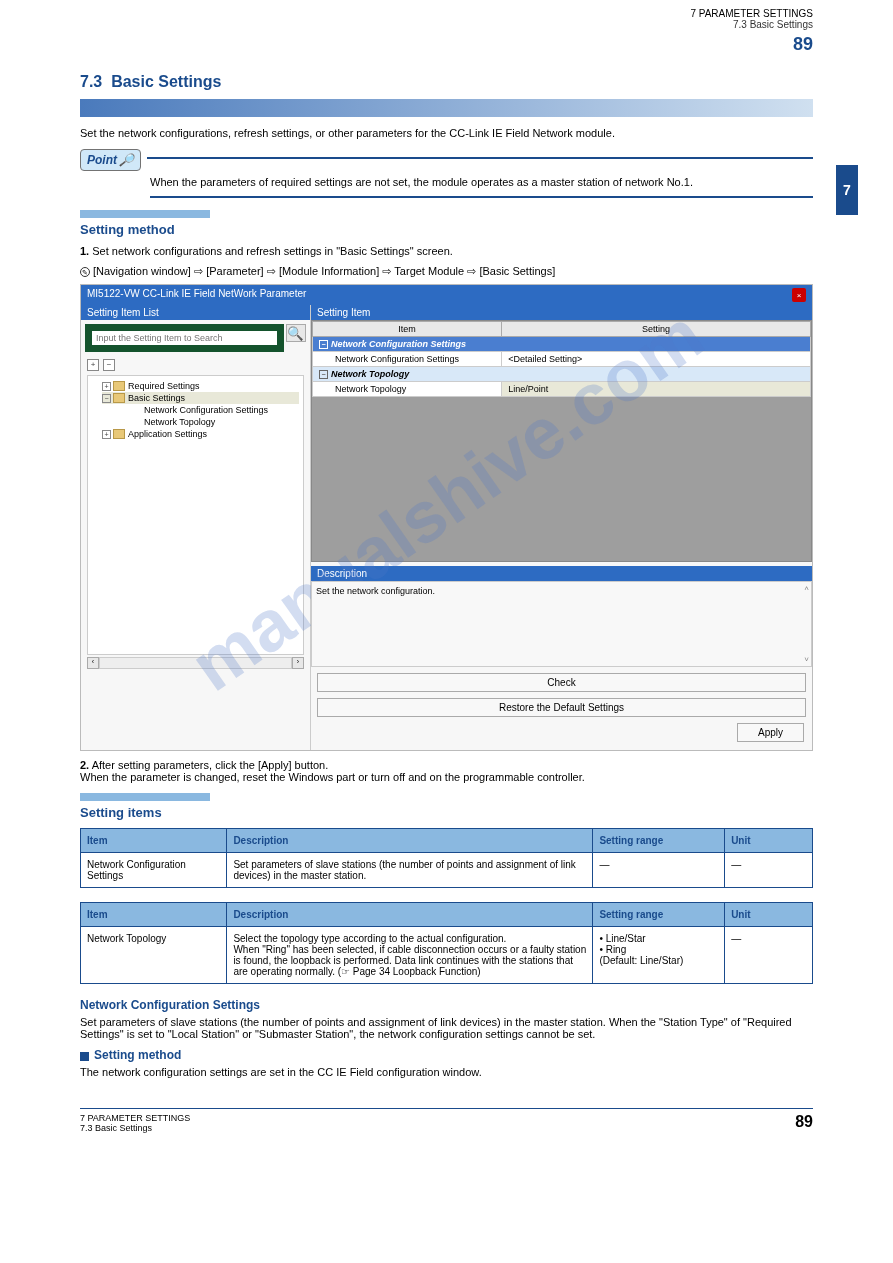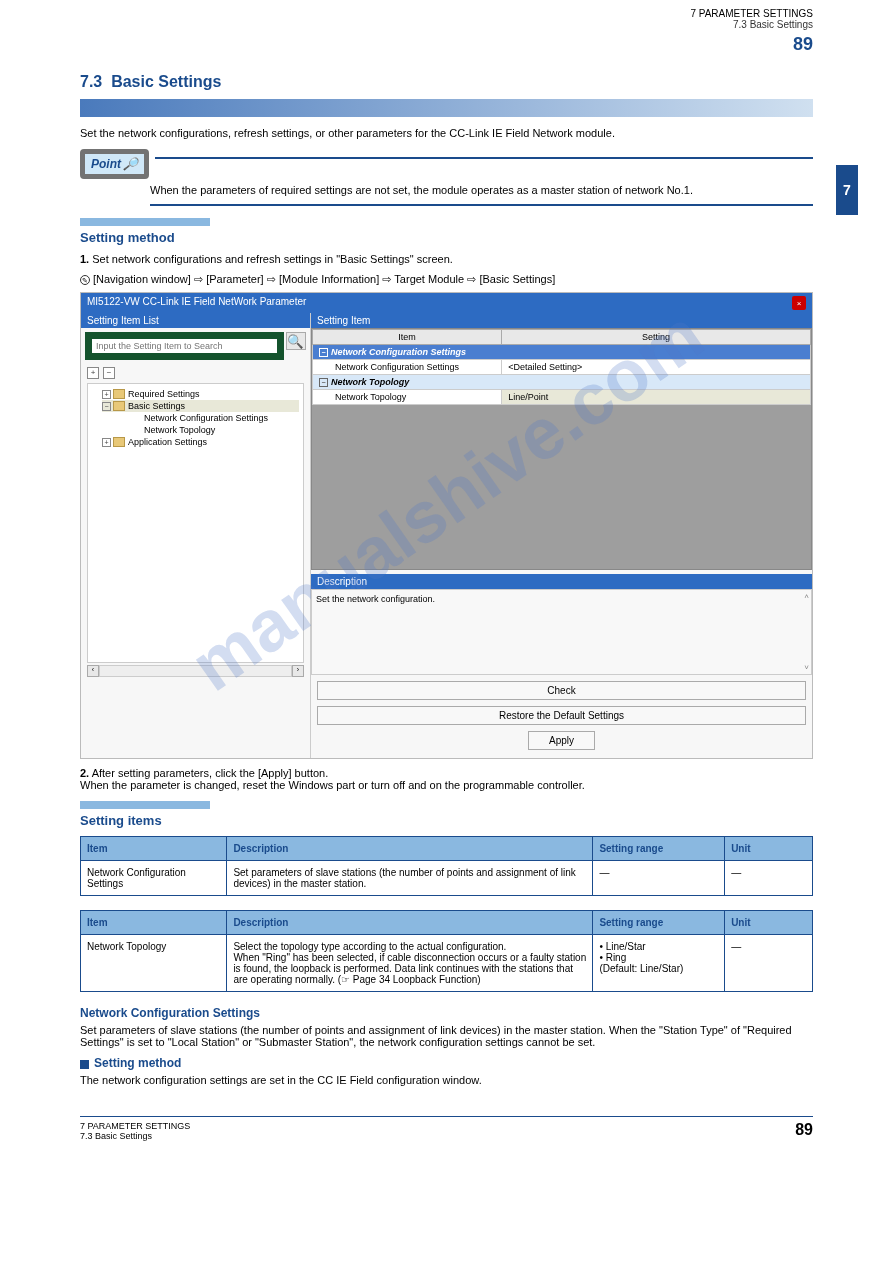--- a/index.html
+++ b/index.html
@@ -11,21 +11,21 @@
   .page-num-big { font-size: 18px; color: #1a4b8c; font-weight: bold; margin-top: 4px; }
   .side-tab { position: absolute; right: 35px; top: 165px; width: 22px; height: 50px; background: #1a4b8c; color: #fff; display: flex; align-items: center; justify-content: center; font-size: 14px; font-weight: bold; }
   
   .content { padding: 0 80px; }
   
   .section-title { color: #1a4b8c; font-size: 16px; font-weight: bold; margin: 18px 0 8px; }
   .title-underline { height: 18px; background: linear-gradient(to right, #4a7abc, #d0e0f0); margin-bottom: 10px; }
   .intro-text { font-size: 11px; margin-bottom: 8px; }
   
   .point-callout { display: flex; align-items: flex-start; margin: 10px 0; }
-  .point-badge { background: #d0e8f8; border: 5px solid #737373; border-radius: 4px; padding: 3px 6px; display: inline-flex; align-items: center; font-style: italic; font-weight: bold; color: #1a4b8c; font-size: 12px; }
+  .point-badge { background: #d0e8f8; border: 1px solid #737373; border-radius: 4px; padding: 3px 6px; display: inline-flex; align-items: center; font-style: italic; font-weight: bold; color: #1a4b8c; font-size: 12px; }
   .point-badge .mag { margin-left: 2px; }
   .point-rule { flex: 1; border-top: 2px solid #1a4b8c; margin-top: 8px; margin-left: 6px; }
   .point-body { margin-left: 70px; font-size: 11px; line-height: 1.4; margin-top: -6px; margin-bottom: 6px; }
   .point-bottom-rule { border-top: 2px solid #1a4b8c; margin-left: 70px; margin-bottom: 12px; }
   
   .sub-header-bar { height: 8px; width: 130px; background: #8ab8e0; margin-top: 10px; }
   .sub-header-text { color: #1a4b8c; font-size: 13px; font-weight: bold; margin: 4px 0 8px; }
   
   
   .shot { border: 1px solid #bbb; background: #f7f7f7; margin: 4px 0 8px; }
@@ -65,21 +65,21 @@
   .grid .expcell { display: inline-block; width: 9px; height: 9px; border: 1px solid #fff; text-align: center; line-height: 7px; font-size: 7px; margin-right: 3px; }
   .grid .expcell2 { display: inline-block; width: 9px; height: 9px; border: 1px solid #666; text-align: center; line-height: 7px; font-size: 7px; margin-right: 3px; color: #666; }
   
   .expl-hdr { background: #2d6bc2; color: #fff; font-size: 10px; padding: 2px 6px; margin-top: 4px; }
   .expl-body { background: #f8f8f8; border: 1px solid #ccc; height: 86px; font-size: 9px; padding: 4px; position: relative; }
   .expl-body .sc { position: absolute; right: 2px; bottom: 2px; color: #888; font-size: 8px; }
   .expl-body .sc2 { position: absolute; right: 2px; top: 2px; color: #888; font-size: 8px; }
   
   .btn-row { display: flex; gap: 6px; padding: 6px; flex-direction: column; }
   .wbtn { background: #f8f8f8; border: 1px solid #aaa; padding: 3px 20px; font-size: 10px; }
-  .apply-row { display: flex; justify-content: center; padding: 0 8px 8px; }
+  .apply-row { display: flex; justify-content: flex-end; padding: 0 8px 8px; }
   
   .data-table { width: 100%; border-collapse: collapse; font-size: 10px; margin: 6px 0 14px; }
   .data-table th { background: #8ab8e0; color: #1a4b8c; border: 1px solid #1a4b8c; padding: 6px; text-align: left; font-weight: bold; }
   .data-table td { border: 1px solid #1a4b8c; padding: 6px; vertical-align: top; }
   
   .bullet-nav { font-size: 11px; margin-bottom: 6px; }
   .nav-sym { display: inline-block; width: 10px; height: 10px; border: 1px solid #333; border-radius: 50%; text-align: center; line-height: 9px; font-size: 7px; margin-right: 3px; }
   
   .sq-bullet { display: inline-block; width: 9px; height: 9px; background: #1a4b8c; margin-right: 5px; vertical-align: middle; }
   .bullet-title { color: #1a4b8c; font-size: 12px; font-weight: bold; margin: 8px 0 4px; }

